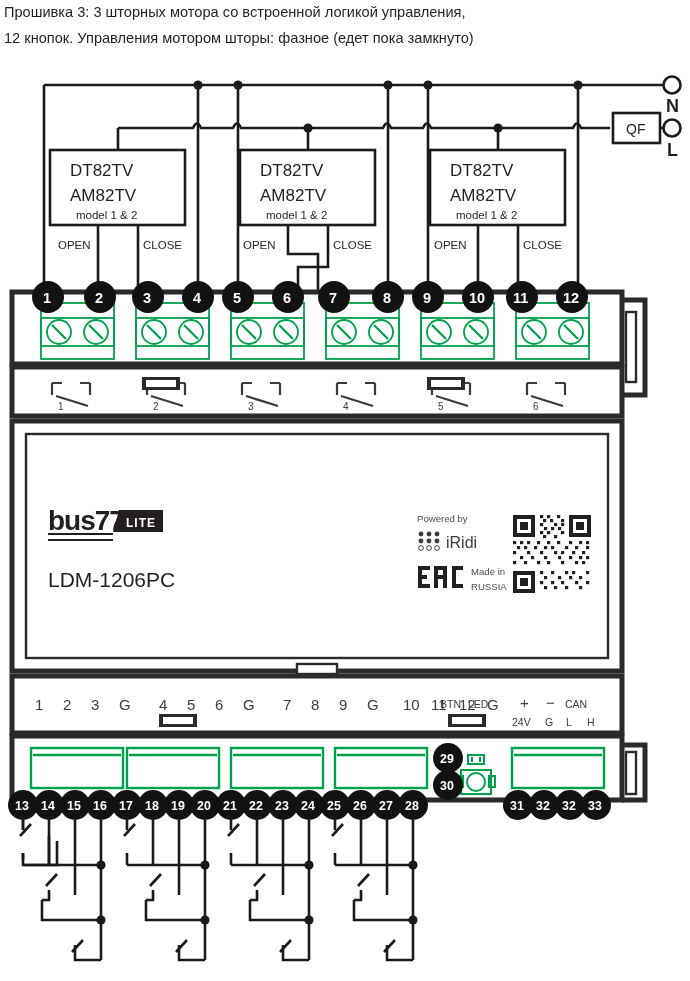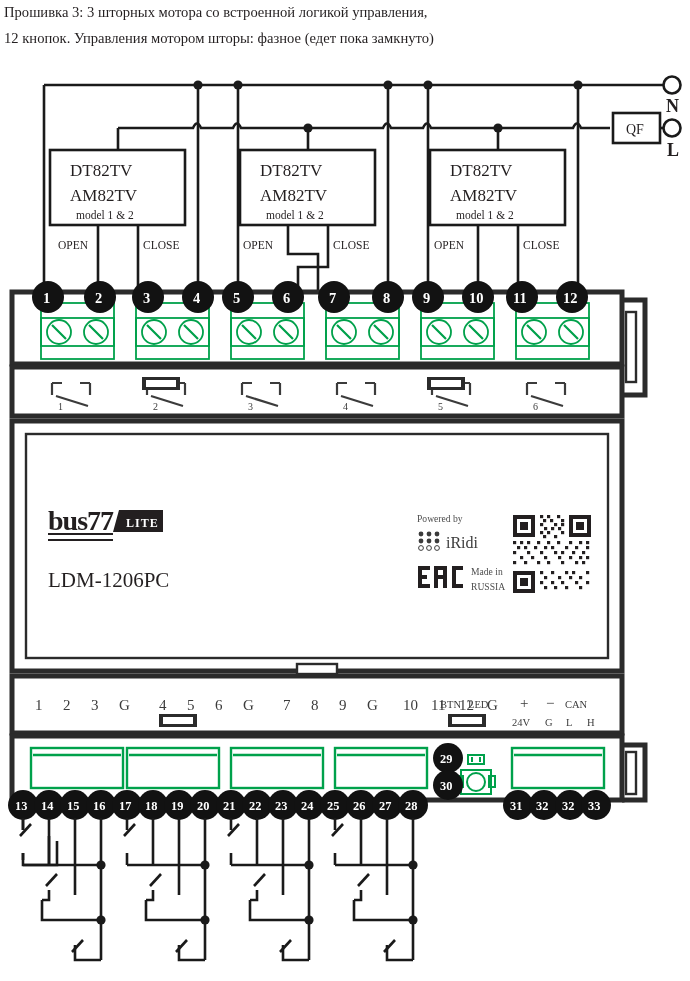--- a/index.html
+++ b/index.html
@@ -1,18 +1,18 @@
 <!DOCTYPE html>
 <html><head>
 <meta charset="utf-8">
 <style>
   html,body{margin:0;padding:0;background:#fff;}
   body{width:690px;height:981px;position:relative;
        font-family:"Liberation Sans","DejaVu Sans",sans-serif;color:#231f20;}
-  #root{position:absolute;left:0;top:0;width:690px;height:981px;overflow:hidden;font-family:Liberation Serif, serif;}
+  #root{position:absolute;left:0;top:0;width:690px;height:981px;overflow:hidden;}
   svg{position:absolute;left:0;top:0;}
   .ttl{font-size:14.6px;fill:#231f20;}
   .mod{font-size:17px;fill:#231f20;}
   .modsub{font-size:11.5px;fill:#231f20;}
   .oc{font-size:11.5px;fill:#231f20;}
   .nl{font-size:18px;fill:#231f20;font-weight:bold;}
   .qf{font-size:14px;fill:#231f20;}
   .tnum{font-size:14.5px;fill:#fff;font-weight:bold;}
   .tnum-s{font-size:12.4px;fill:#fff;font-weight:bold;}
   .tlab{font-size:15px;fill:#3b3b3b;}

